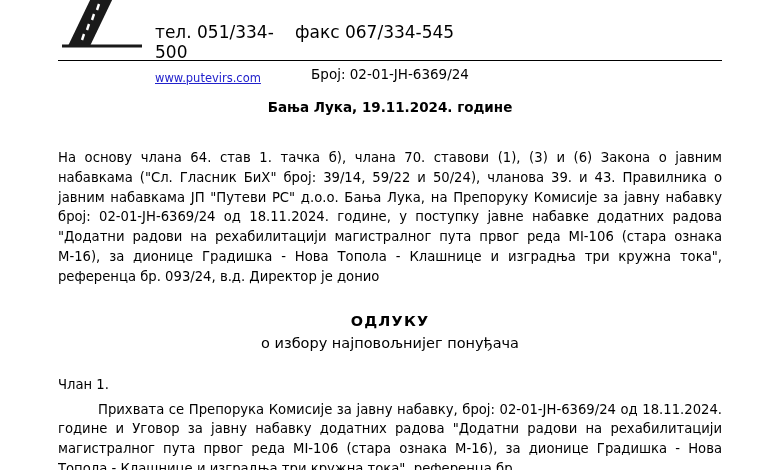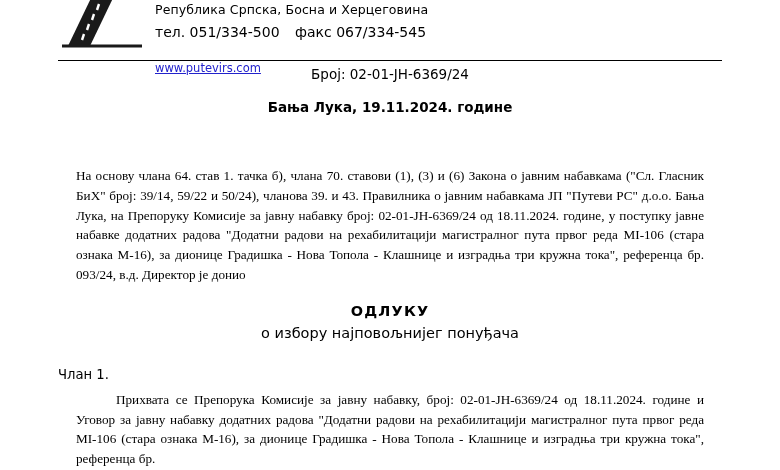--- a/index.html
+++ b/index.html
@@ -41,28 +41,28 @@
     top: 2px;
     width: 560px;
   }
   .lh-org {
     font-size: 12.5px;
     letter-spacing: 0.1px;
     color: #000;
     white-space: nowrap;
   }
   .lh-contacts {
-    margin-top: 7px;
-    font-size: 14px;
+    margin-top: 20px;
+    font-size: 17px;
     display: flex;
   }
   .lh-tel { width: 140px; }
   .lh-fax { }
   .lh-links {
-    margin-top: 21px;
+    margin-top: 9px;
     font-size: 11.5px;
     display: flex;
   }
   .lh-links a {
     color: #2222cc;
     text-decoration: underline;
   }
   .lh-web { width: 140px; }
 
   .hr-top {
@@ -95,26 +95,26 @@
   .body-block {
     position: absolute;
     left: 58px;
     top: 148px;
     width: 664px;
   }
   .para {
     font-size: 13.2px;
     line-height: 1.5;
     text-align: justify;
-    margin: 18px;
-    font-family: Liberation Serif, serif;
+    margin: 0;
   }
   .indent { text-indent: 40px; }
 
   .title-block {
+    margin-top: 26px;
     text-align: center;
   }
   .title-main {
     font-size: 14.5px;
     font-weight: bold;
     letter-spacing: 1.2px;
   }
   .title-sub {
     font-size: 14.5px;
     font-weight: normal;
@@ -143,21 +143,20 @@
         <path d="M6 52 L30 2 L52 2 L28 52 Z" fill="#1a1a1a"></path>
         <path d="M20 46 L22 40" stroke="#ffffff" stroke-width="2.4"></path>
         <path d="M25 36 L27 30" stroke="#ffffff" stroke-width="2.4"></path>
         <path d="M30 26 L32 20" stroke="#ffffff" stroke-width="2.4"></path>
         <path d="M35 16 L37 10" stroke="#ffffff" stroke-width="2.4"></path>
         <path d="M0 52 L80 52" stroke="#1a1a1a" stroke-width="3"></path>
       </svg>
     </div>
 
     <div class="lh-text">
-      <div class="lh-org">Република Српска, Босна и Херцеговина</div>
       <div class="lh-contacts">
         <span class="lh-tel">тел. 051/334-500</span>
         <span class="lh-fax">факс 067/334-545</span>
       </div>
       <div class="lh-links">
         <span class="lh-web"><a href="#">www.putevirs.com</a></span>
       </div>
     </div>
 
     <div class="hr-top"></div>

